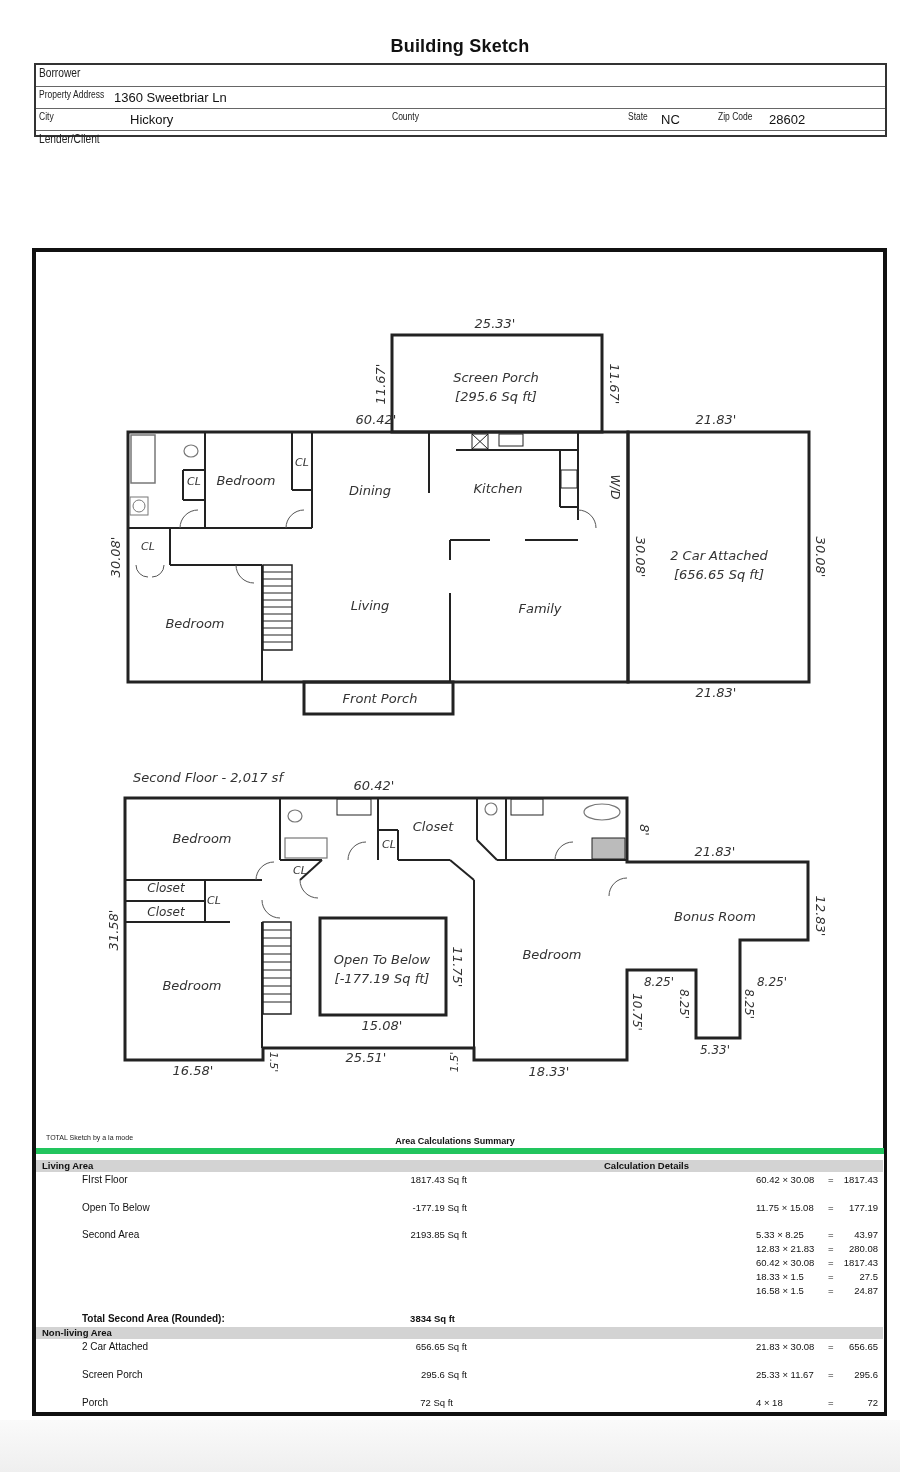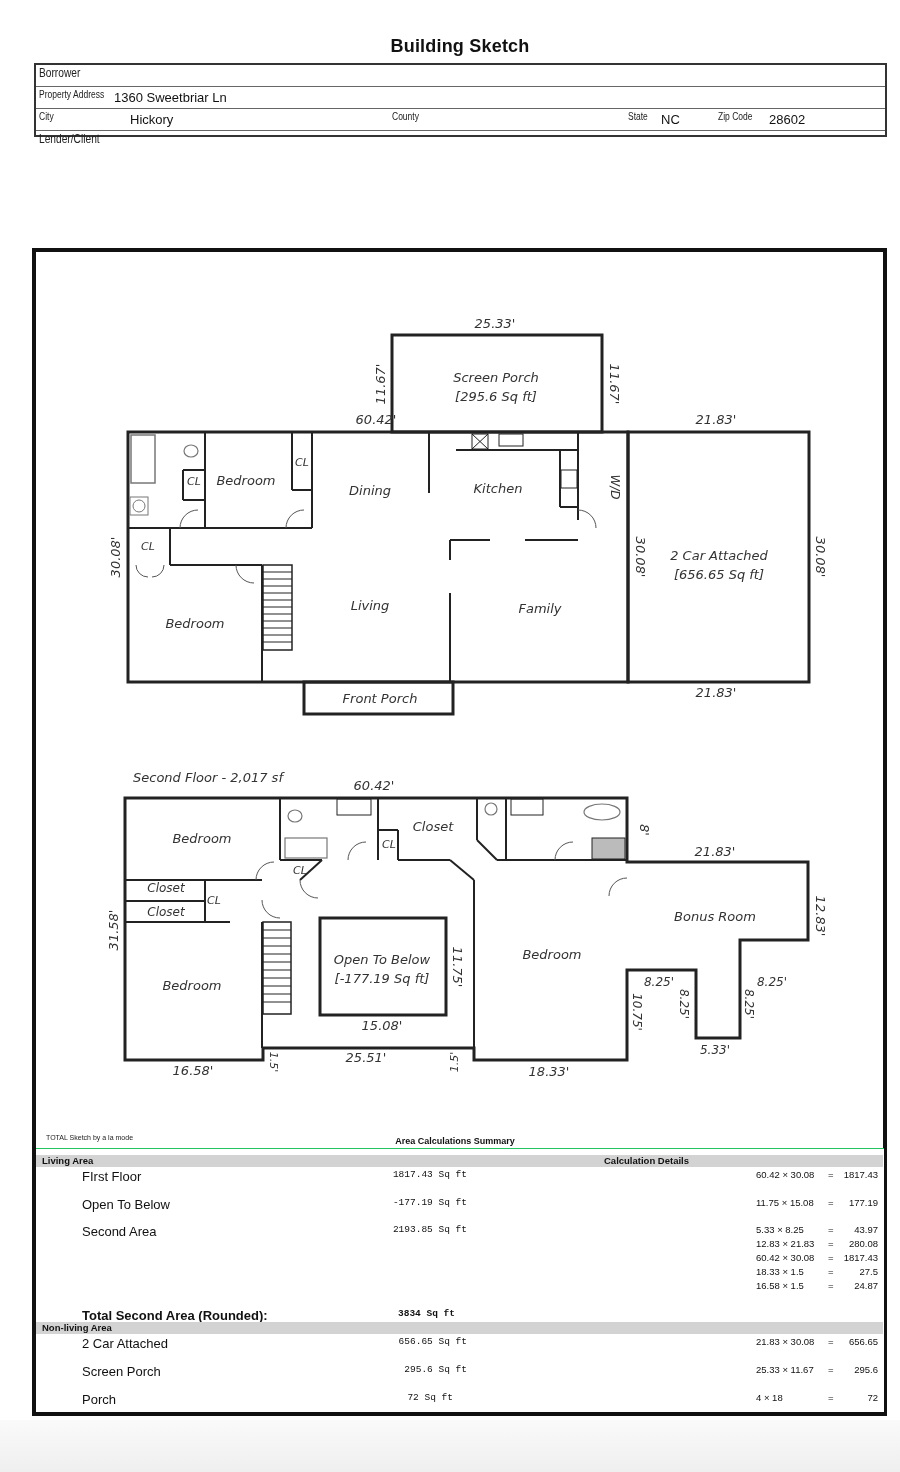--- a/index.html
+++ b/index.html
@@ -26,29 +26,29 @@
   }
   .plan-svg { position: absolute; left: 0; top: 0; }
   .plan-svg text { font-family: "DejaVu Sans", sans-serif; fill: #333; }
   .hand { font-family: "DejaVu Serif", serif; font-style: italic; }
 
   .credit { position: absolute; left: 46px; top: 1134px; font-size: 7px; color: #222; }
   .summary-title { position: absolute; left: 0; top: 1136px; width: 910px; text-align: center; font-size: 9px; font-weight: bold; }
 
   .summary {
     position: absolute; left: 36px; top: 1148px; width: 848px; height: 264px;
-    border-top: 1px solid #22c55e; background: #fff;
+    border-top: 6px solid #22c55e; background: #fff;
   }
   .sum-header {
     position: absolute; left: 0; width: 847px; height: 12px; background: #d3d3d3;
     font-size: 9.5px; font-weight: bold;
   }
   .sum-header span { position: absolute; top: 0px; }
-  .row-label { position: absolute; left: 6px; font-size: 13px; padding-left: 40px; }
-  .row-area { position: absolute; right: 417px; font-size: 9.5px; text-align: right; font-family: Liberation Mono, monospace; }
+  .row-label { position: absolute; left: 6px; font-size: 10px; padding-left: 40px; }
+  .row-area { position: absolute; right: 417px; font-size: 9.5px; text-align: right; }
   .row-bold { font-weight: bold; }
   .calc { position: absolute; left: 720px; width: 122px; font-size: 9.5px; }
   .calc .expr { position: absolute; left: 0; }
   .calc .eq { position: absolute; left: 72px; }
   .calc .res { position: absolute; right: 0; }
 
   .bottom-fade {
     position: absolute; left: 0; top: 1420px; width: 900px; height: 52px;
     background: linear-gradient(#fafafa, #efefef);
   }

